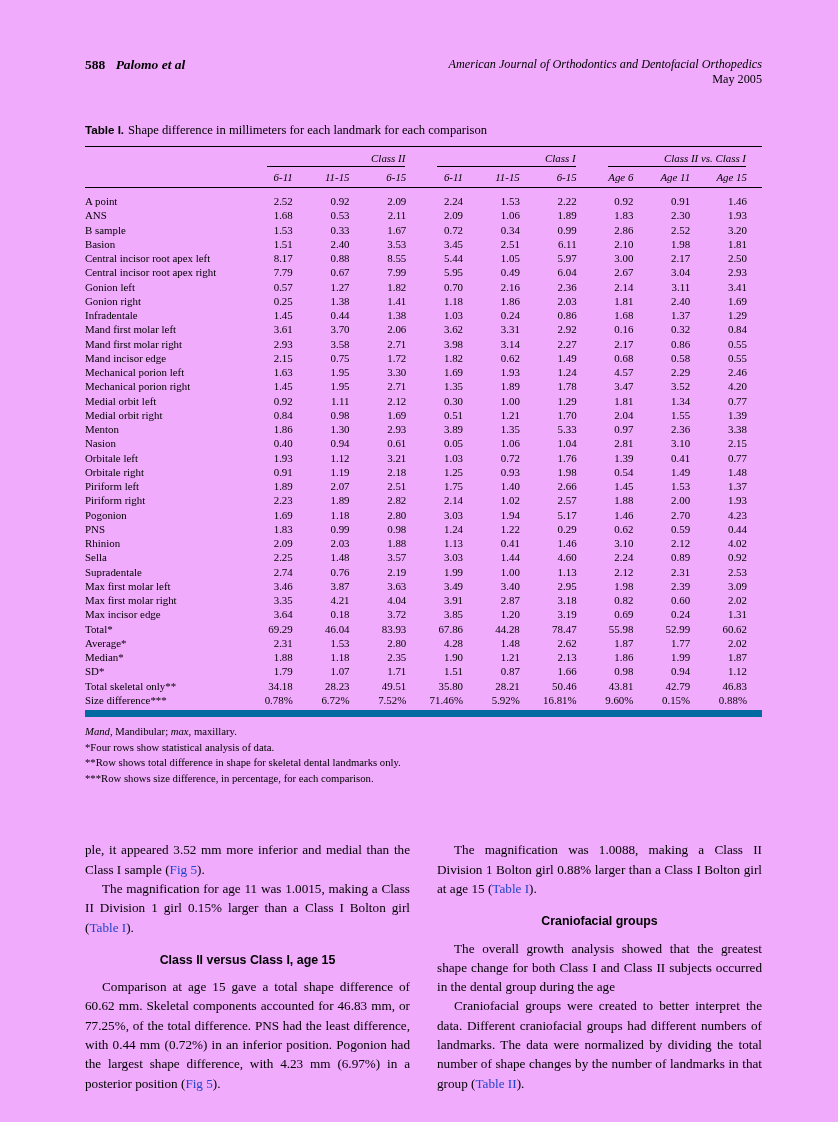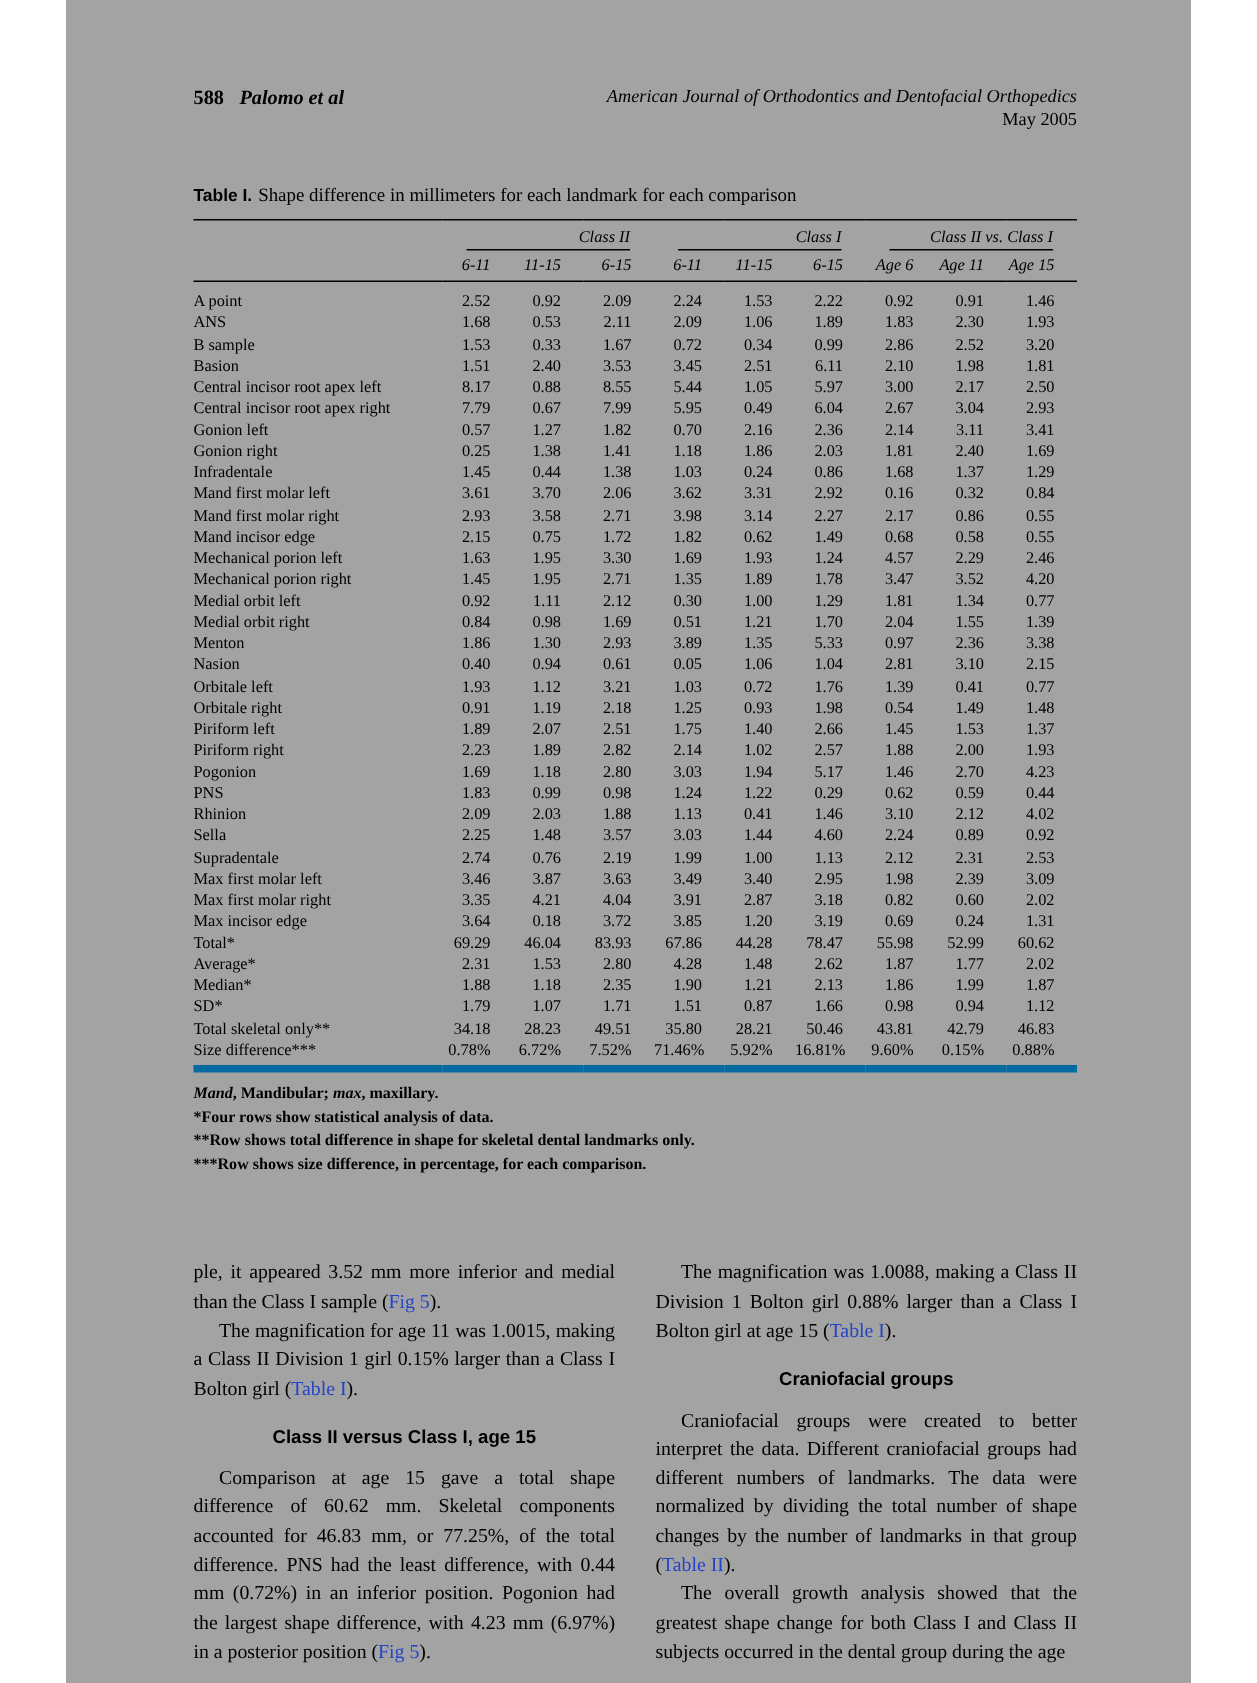--- a/index.html
+++ b/index.html
@@ -1,18 +1,18 @@
 <!DOCTYPE html>
 <html style="--link: #2444c8;"><head>
 <meta charset="utf-8">
 <style>
   * { box-sizing: border-box; }
   html, body { margin: 0; padding: 0; background: #ffffff; }
   .page {
-    width: 750px; height: 1122px; margin: 0 auto; background: #a3a3a3;
+    width: 838px; height: 1122px; margin: 0 auto; background: #f0abfc;
     font-family: "Liberation Serif", "DejaVu Serif", serif; color: #000;
     padding: 57px 76px 30px 85px; overflow: hidden; position: relative;
   }
   
   .runhead { display: flex; justify-content: space-between; align-items: flex-start; }
   .runhead-left { font-size: 13.5px; white-space: nowrap; }
   .pageno { font-weight: bold; }
   .authors { font-style: italic; font-weight: bold; margin-left: 7px; }
   .runhead-right { text-align: right; font-size: 12.2px; line-height: 15px; }
   .journal { font-style: italic; }
@@ -27,23 +27,23 @@
   .group-th { padding-top: 5px; vertical-align: bottom; }
   .group-label { font-style: italic; text-align: right; border-bottom: 1px solid #000;
                  margin: 0 16px; padding-bottom: 2px; }
   tr.sub-row th { font-style: italic; text-align: right; padding: 4px 15px 4px 0;
                   border-bottom: 1px solid #000; }
   tr.sub-row th.corner { padding: 0; }
   tbody td { line-height: 14.25px; }
   td.name { text-align: left; padding-right: 4px; overflow: hidden; white-space: nowrap; }
   td.num { text-align: right; padding-right: 15px; }
   tbody tr:first-child td { padding-top: 6px; }
-  tbody tr:last-child td { border-bottom: 5px solid #0369a1; padding-bottom: 3px; margin-top: 28px; }
+  tbody tr:last-child td { border-bottom: 7px solid #0369a1; padding-bottom: 3px; margin-top: 28px; }
   
-  .footnotes { margin-top: 7px; font-size: 10.7px; line-height: 15.6px; font-weight: bold; }
+  .footnotes { margin-top: 7px; font-size: 10.7px; line-height: 15.6px; }
   .it { font-style: italic; }
   
   .body-cols { display: flex; gap: 27px; margin-top: 54px; font-size: 13.2px;
                line-height: 19.3px; text-align: justify; }
   .col { flex: 1; min-width: 0; }
   .col p { margin: 0; }
   p.indent { text-indent: 17px; }
   h3.sect { font-family: "Liberation Sans", sans-serif; font-size: 12.4px;
             margin: 14px 0 7px 0; text-align: center; }
   .link { color: var(--link, #2444c8); cursor: pointer; }
@@ -553,18 +553,18 @@
   <div class="body-cols" id="body-cols">
       <div class="col">
         <p><span>ple, it appeared 3.52 mm more inferior and medial than the Class I sample (</span><span class="link">Fig 5</span><span>).</span></p>
         <p class="indent"><span>The magnification for age 11 was 1.0015, making a Class II Division 1 girl 0.15% larger than a Class I Bolton girl (</span><span class="link">Table I</span><span>).</span></p>
         <h3 class="sect">Class II versus Class I, age 15</h3>
         <p class="indent"><span>Comparison at age 15 gave a total shape difference of 60.62 mm. Skeletal components accounted for 46.83 mm, or 77.25%, of the total difference. PNS had the least difference, with 0.44 mm (0.72%) in an inferior position. Pogonion had the largest shape difference, with 4.23 mm (6.97%) in a posterior position (</span><span class="link">Fig 5</span><span>).</span></p>
       </div>
       <div class="col">
         <p class="indent"><span>The magnification was 1.0088, making a Class II Division 1 Bolton girl 0.88% larger than a Class I Bolton girl at age 15 (</span><span class="link">Table I</span><span>).</span></p>
         <h3 class="sect">Craniofacial groups</h3>
+        <p class="indent"><span>The overall growth analysis showed that the greatest shape change for both Class I and Class II subjects occurred in the dental group during the age</span></p>
         <p class="indent"><span>Craniofacial groups were created to better interpret the data. Different craniofacial groups had different numbers of landmarks. The data were normalized by dividing the total number of shape changes by the number of landmarks in that group (</span><span class="link">Table II</span><span>).</span></p>
-        <p class="indent"><span>The overall growth analysis showed that the greatest shape change for both Class I and Class II subjects occurred in the dental group during the age</span></p>
       </div>
     </div>
 
 </div>
 
 </body></html>

